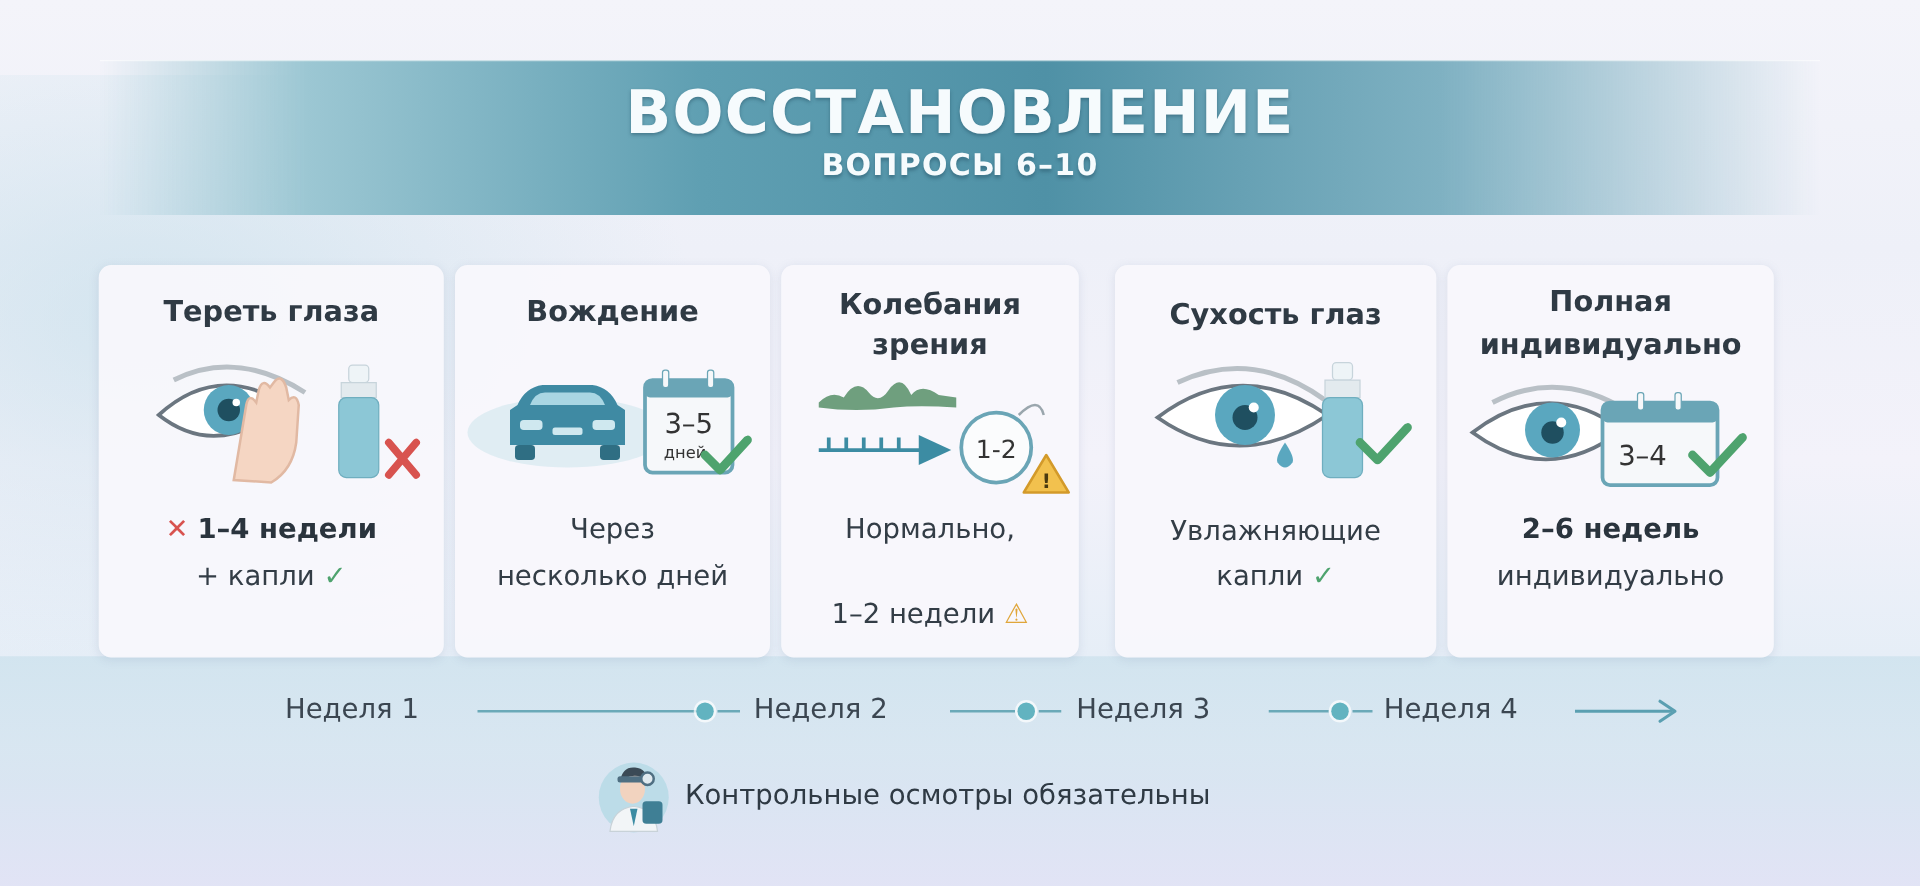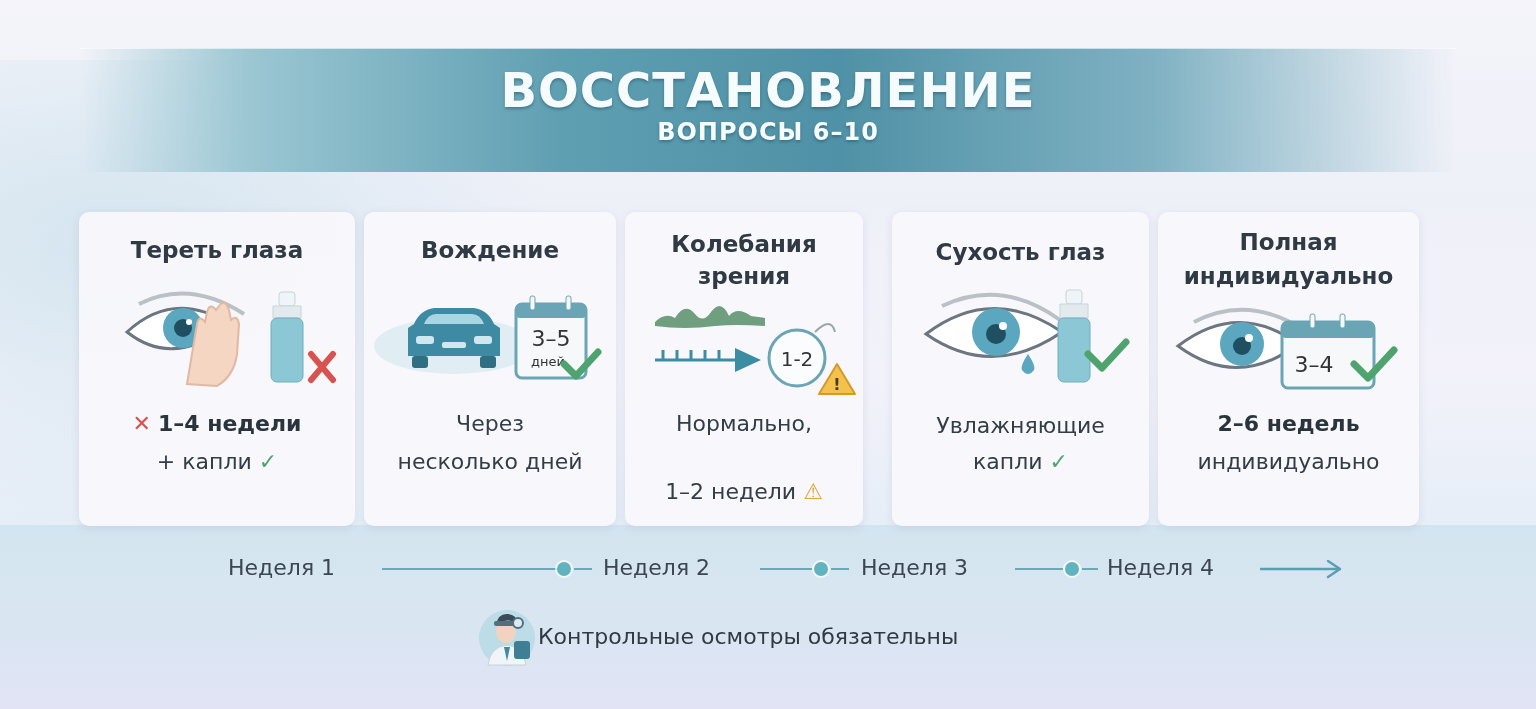--- a/index.html
+++ b/index.html
@@ -58,21 +58,21 @@
     position: absolute; top: 0; font-size: 22px; color: #3b4651; line-height: 32px;
   }
   .tl-line { position: absolute; top: 16px; height: 2px; background: #6aa9b8; }
   .tl-dot {
     position: absolute; top: 10px; width: 14px; height: 14px; border-radius: 50%;
     background: #62b3c0; box-shadow: 0 0 0 2px rgba(255,255,255,0.7);
   }
   .footer {
     position: absolute; top: 605px; left: 476px; height: 62px; display: flex; align-items: center;
   }
-  .footer-text { font-size: 22px; color: #2f3a44; }
+  .footer-text { font-size: 22px; color: #2f3a44; margin-left: 10px; }
 </style>
 </head>
 <body>
 
 <div class="bg-left-haze"></div>
 <div class="bg-band"></div>
 
 <div class="banner"></div>
 <div class="title l1">ВОССТАНОВЛЕНИЕ</div>
 <div class="title l2">ВОПРОСЫ 6–10</div>

